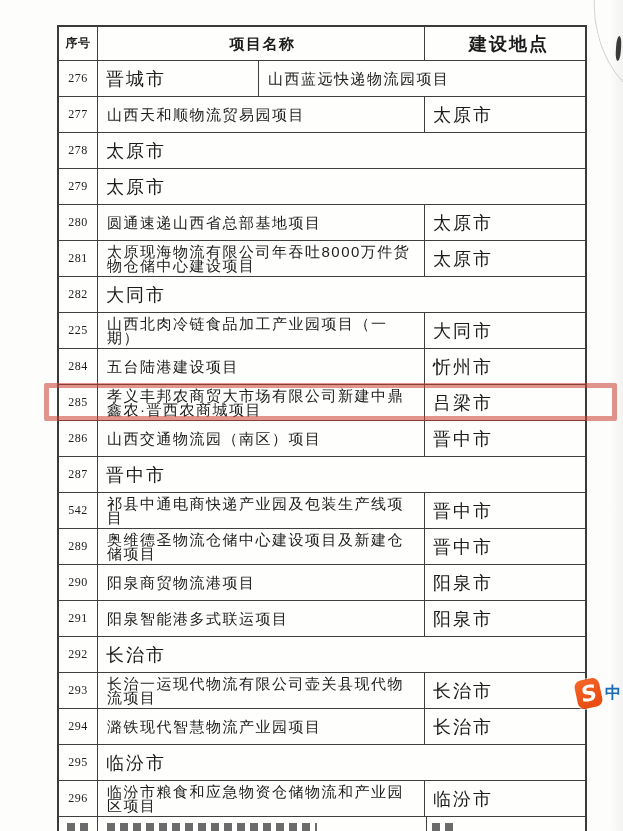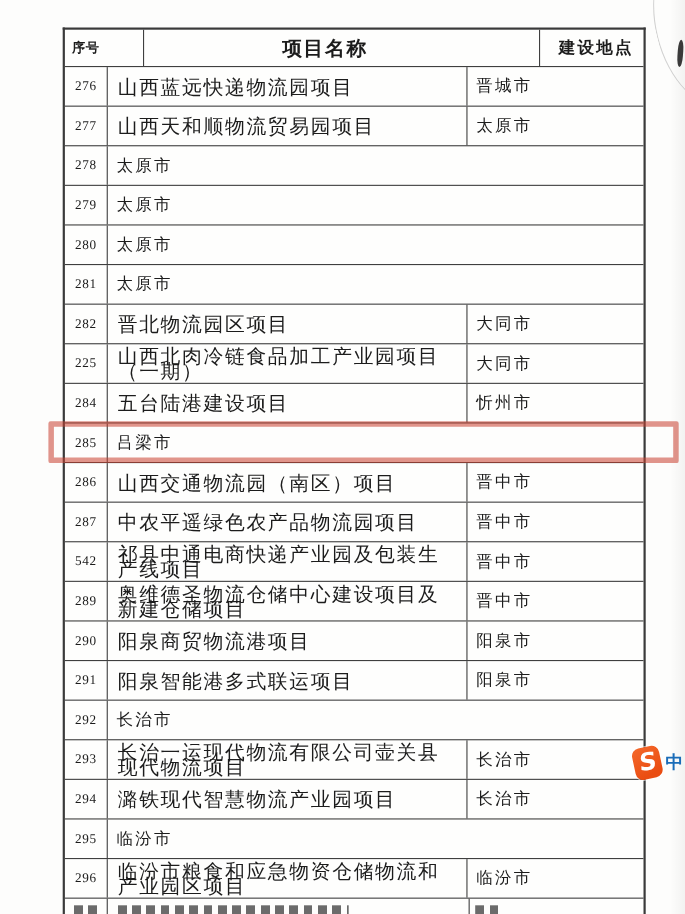--- a/index.html
+++ b/index.html
@@ -12,32 +12,32 @@
   .sheet::after{
     content:"";position:absolute;top:0;right:0;bottom:0;width:14px;
     background:linear-gradient(90deg,rgba(0,0,0,0),rgba(0,0,0,0.045));
     pointer-events:none;
   }
   .table{
     position:absolute;left:57px;top:25px;width:530px;box-sizing:border-box;
     border:2px solid #3a3a3a;border-bottom:none;background:#fefefd;
   }
   .trow{display:flex;box-sizing:border-box;border-top:1.5px solid #3f3f3f;}
-  .trow.first{border-top:none;gap:33px;}
+  .trow.first{border-top:none;}
   .thead{height:33px;font-weight:bold;font-size:15px;letter-spacing:2px;}
   .thead .cell{display:flex;align-items:center;justify-content:center;}
   .t-body-row{height:36px;}
   .cell{box-sizing:border-box;display:flex;align-items:center;overflow:hidden;}
   .c-idx{width:38px;justify-content:center;
     font-family:"Liberation Serif","DejaVu Serif",serif;
     font-size:12px;letter-spacing:0.5px;}
   .c-name{width:327px;border-left:1.5px solid #3f3f3f;padding:1px 6px 1px 9px;
-    font-size:18px;line-height:14px;letter-spacing:1.5px;}
+    font-size:15px;line-height:14px;letter-spacing:1.5px;}
   .c-loc{flex:1;border-left:1.5px solid #3f3f3f;padding-left:8px;
-    font-size:15px;letter-spacing:2px;}
+    font-size:18px;letter-spacing:2px;}
   
   .partial{height:20px;position:relative;}
   .partial .sliver{
     position:absolute;top:6px;height:8px;opacity:.8;filter:blur(.4px);
     background:repeating-linear-gradient(90deg,#474747 0 8px,transparent 8px 13px);
   }
   .sliver-idx{left:8px;width:22px;}
   .sliver-name{left:48px;width:210px;}
   .sliver-loc{left:373px;width:26px;}
   
@@ -78,71 +78,72 @@
   <div class="table">
     <div class="trow thead first">
       <div class="cell c-idx">序号</div>
       <div class="cell c-name">项目名称</div>
       <div class="cell c-loc">建设地点</div>
     </div>
 
     <div id="rows">
         <div class="trow t-body-row">
           <div class="cell c-idx">276</div>
+          <div class="cell c-loc">晋城市</div>
           <div class="cell c-name">山西蓝远快递物流园项目</div>
-          <div class="cell c-loc">晋城市</div>
         </div>
         <div class="trow t-body-row">
           <div class="cell c-idx">277</div>
           <div class="cell c-name">山西天和顺物流贸易园项目</div>
           <div class="cell c-loc">太原市</div>
         </div>
         <div class="trow t-body-row">
           <div class="cell c-idx">278</div>
           <div class="cell c-loc">太原市</div>
         </div>
         <div class="trow t-body-row">
           <div class="cell c-idx">279</div>
           <div class="cell c-loc">太原市</div>
         </div>
         <div class="trow t-body-row">
           <div class="cell c-idx">280</div>
+          <div class="cell c-name">圆通速递山西省总部基地项目</div>
           <div class="cell c-loc">太原市</div>
         </div>
         <div class="trow t-body-row">
           <div class="cell c-idx">281</div>
+          <div class="cell c-name">太原现海物流有限公司年吞吐8000万件货物仓储中心建设项目</div>
           <div class="cell c-loc">太原市</div>
         </div>
         <div class="trow t-body-row">
           <div class="cell c-idx">282</div>
-          <div class="cell c-name">晋北物流园区项目</div>
           <div class="cell c-loc">大同市</div>
         </div>
         <div class="trow t-body-row">
           <div class="cell c-idx">225</div>
           <div class="cell c-name">山西北肉冷链食品加工产业园项目（一期）</div>
           <div class="cell c-loc">大同市</div>
         </div>
         <div class="trow t-body-row">
           <div class="cell c-idx">284</div>
           <div class="cell c-name">五台陆港建设项目</div>
           <div class="cell c-loc">忻州市</div>
         </div>
         <div class="trow t-body-row">
           <div class="cell c-idx">285</div>
+          <div class="cell c-name">孝义丰邦农商贸大市场有限公司新建中鼎鑫农·晋西农商城项目</div>
           <div class="cell c-loc">吕梁市</div>
         </div>
         <div class="trow t-body-row">
           <div class="cell c-idx">286</div>
           <div class="cell c-name">山西交通物流园（南区）项目</div>
           <div class="cell c-loc">晋中市</div>
         </div>
         <div class="trow t-body-row">
           <div class="cell c-idx">287</div>
-          <div class="cell c-name">中农平遥绿色农产品物流园项目</div>
           <div class="cell c-loc">晋中市</div>
         </div>
         <div class="trow t-body-row">
           <div class="cell c-idx">542</div>
           <div class="cell c-name">祁县中通电商快递产业园及包装生产线项目</div>
           <div class="cell c-loc">晋中市</div>
         </div>
         <div class="trow t-body-row">
           <div class="cell c-idx">289</div>
           <div class="cell c-name">奥维德圣物流仓储中心建设项目及新建仓储项目</div>

